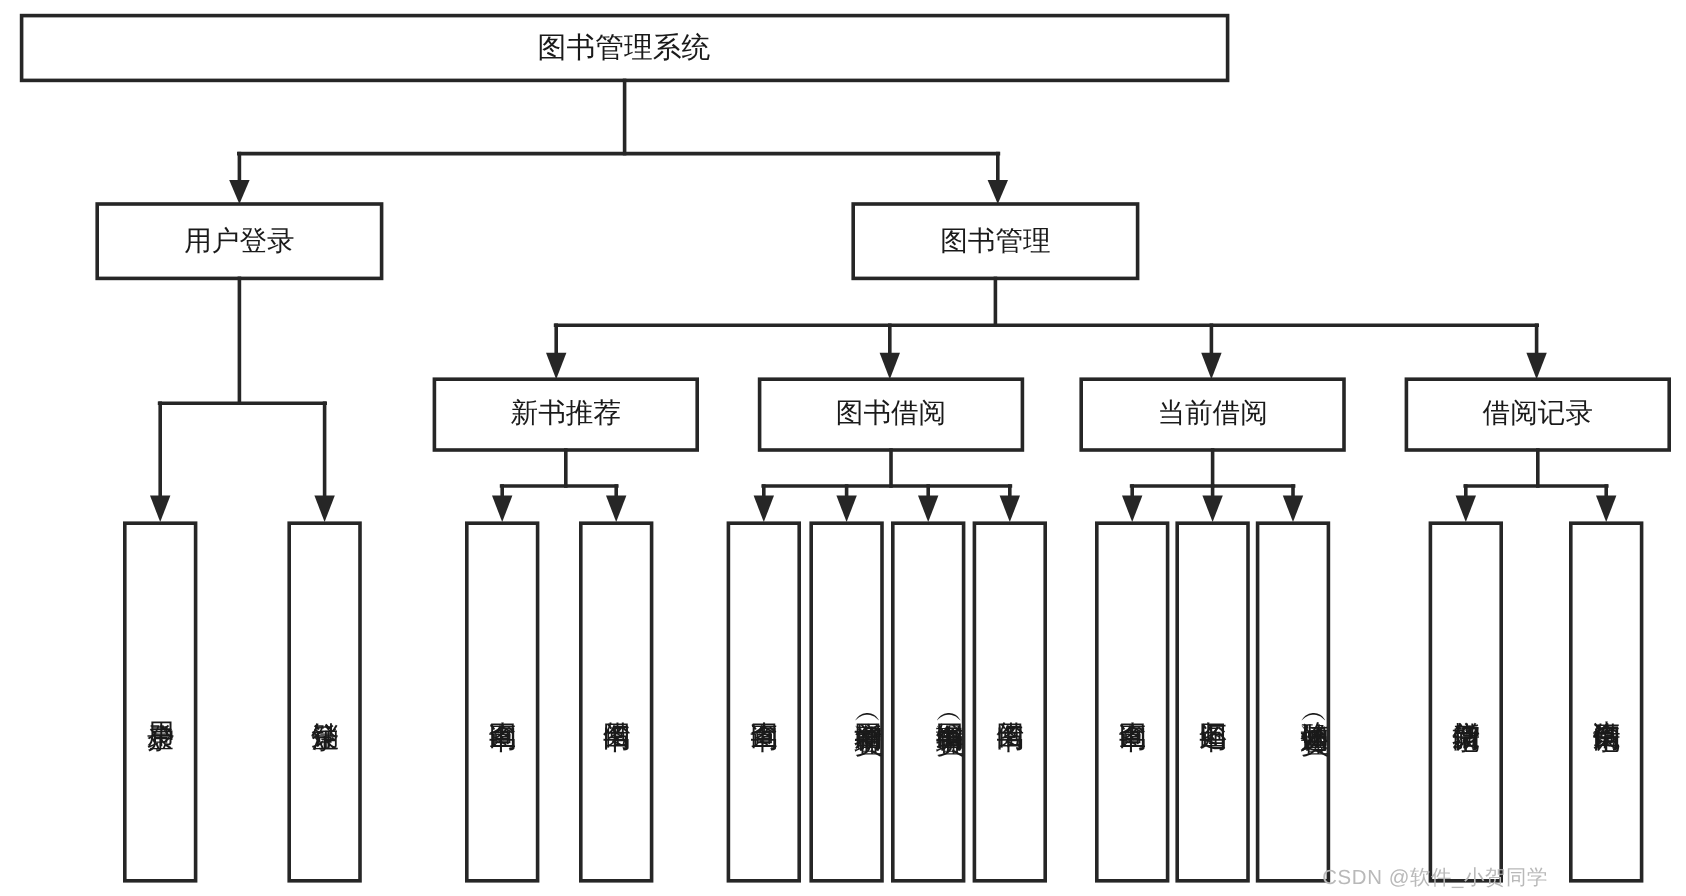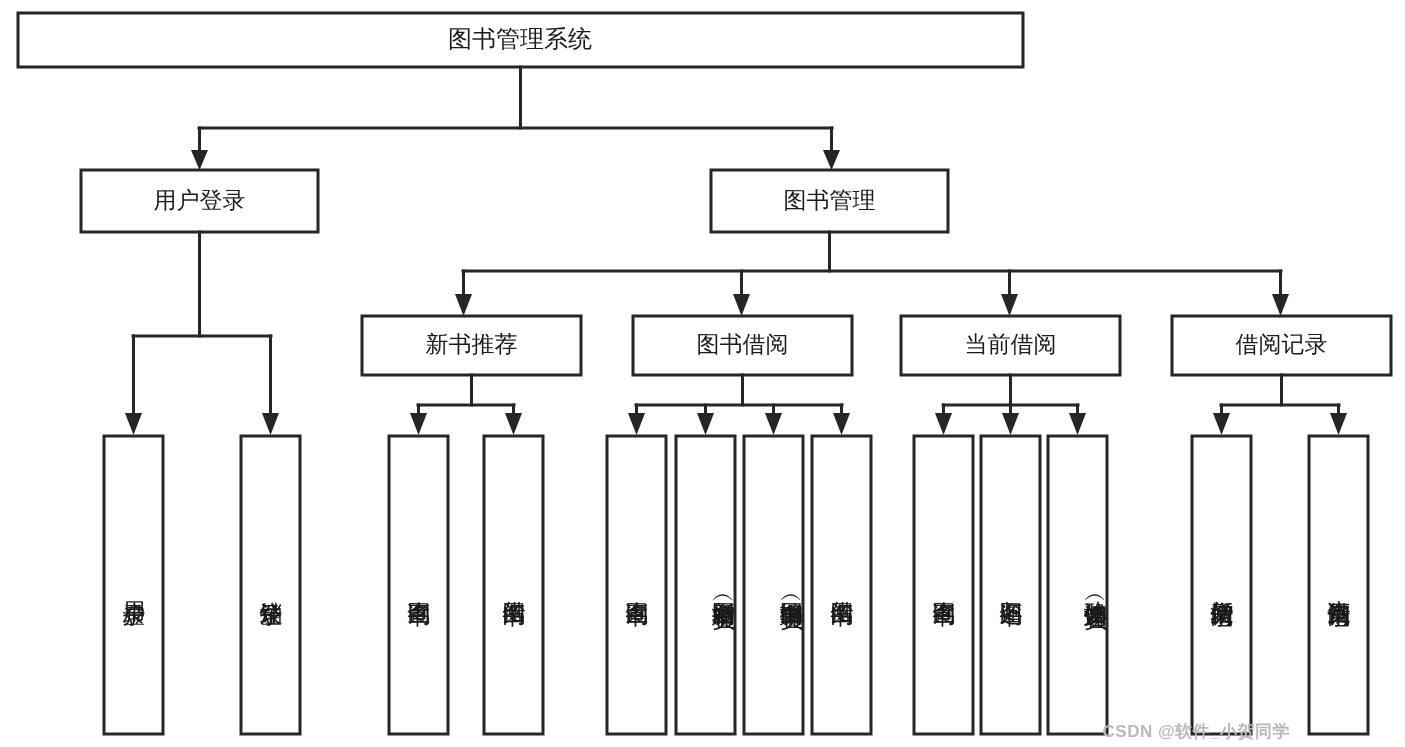--- a/index.html
+++ b/index.html
@@ -71,21 +71,20 @@
   }
   .watermark {
     position: absolute;
     right: 8px;
     bottom: 4px;
     font-family: "Liberation Sans", "DejaVu Sans", sans-serif;
     font-size: 17px;
     color: #b9b9b9;
     white-space: nowrap;
     letter-spacing: 0.5px;
-    font-weight: bold;
   }
 </style>
 </head>
 <body>
 
 <div id="diagram-root">
 
   <svg id="flow-svg" viewBox="0 0 1405 747" xmlns="http://www.w3.org/2000/svg">
 
     <g>

